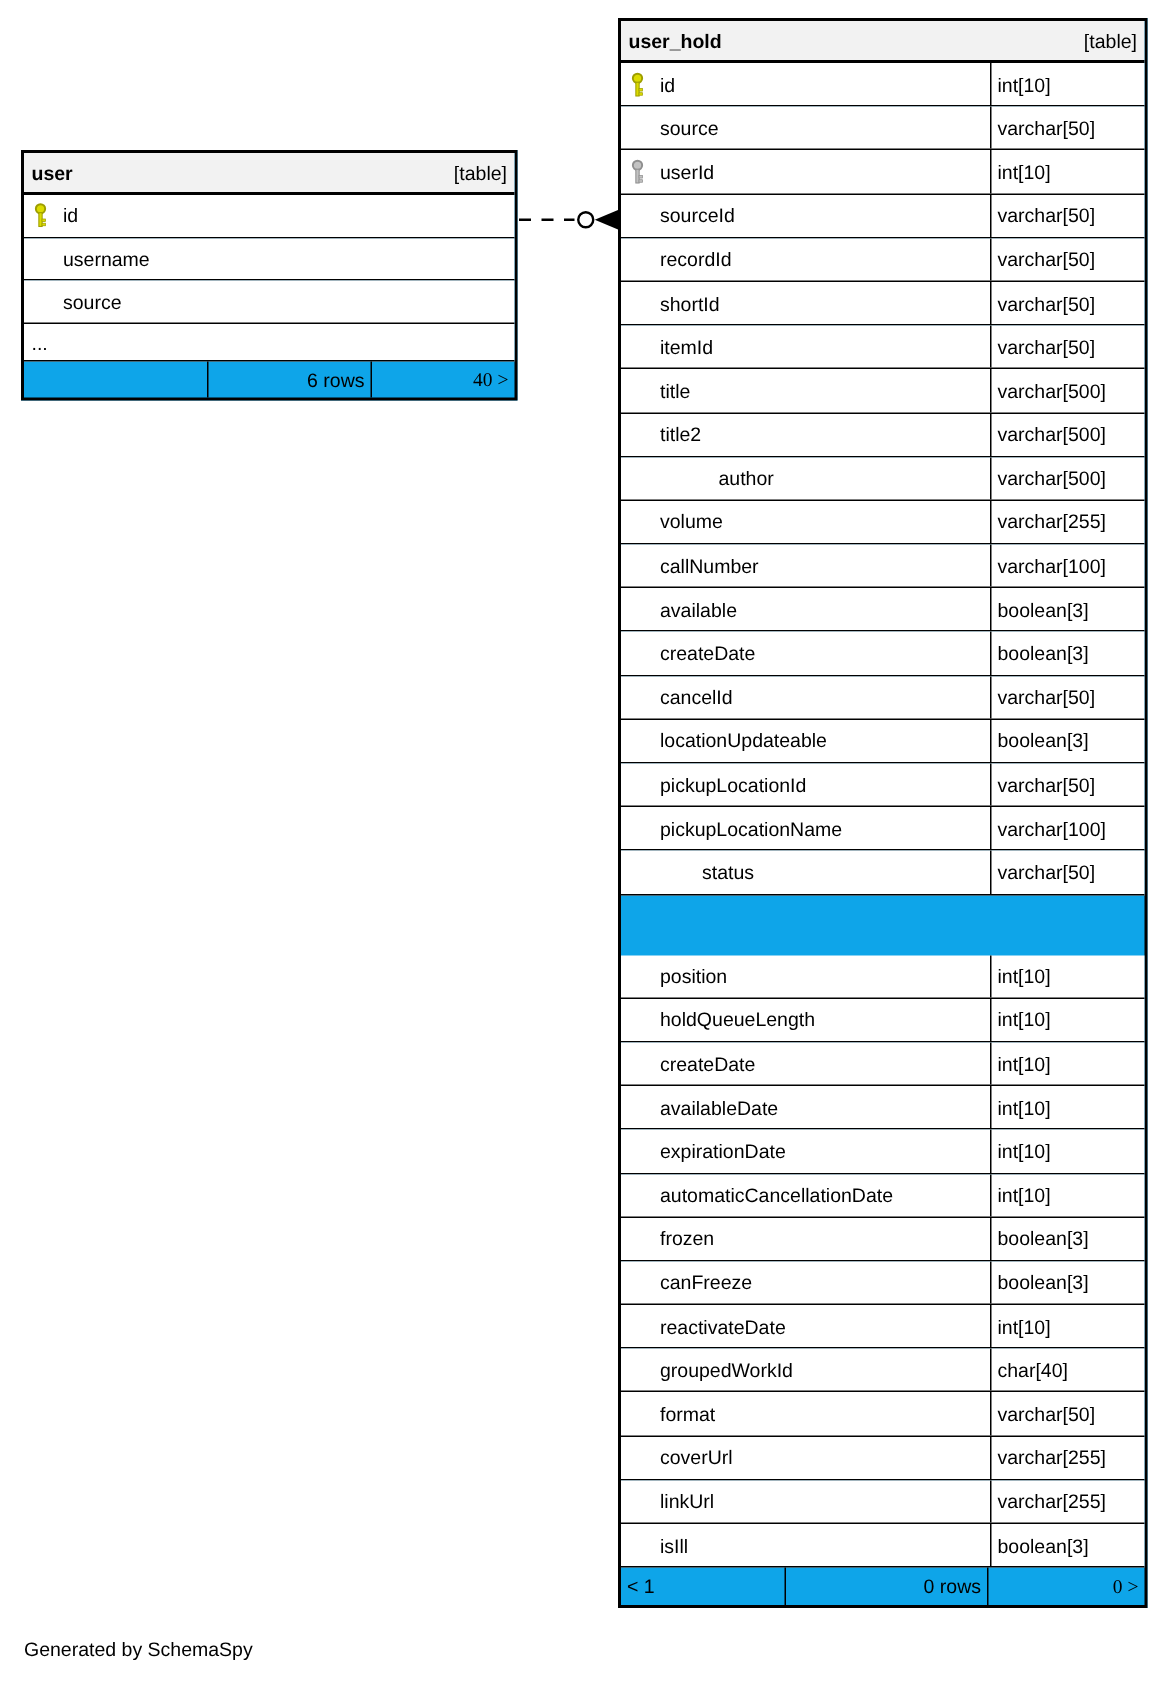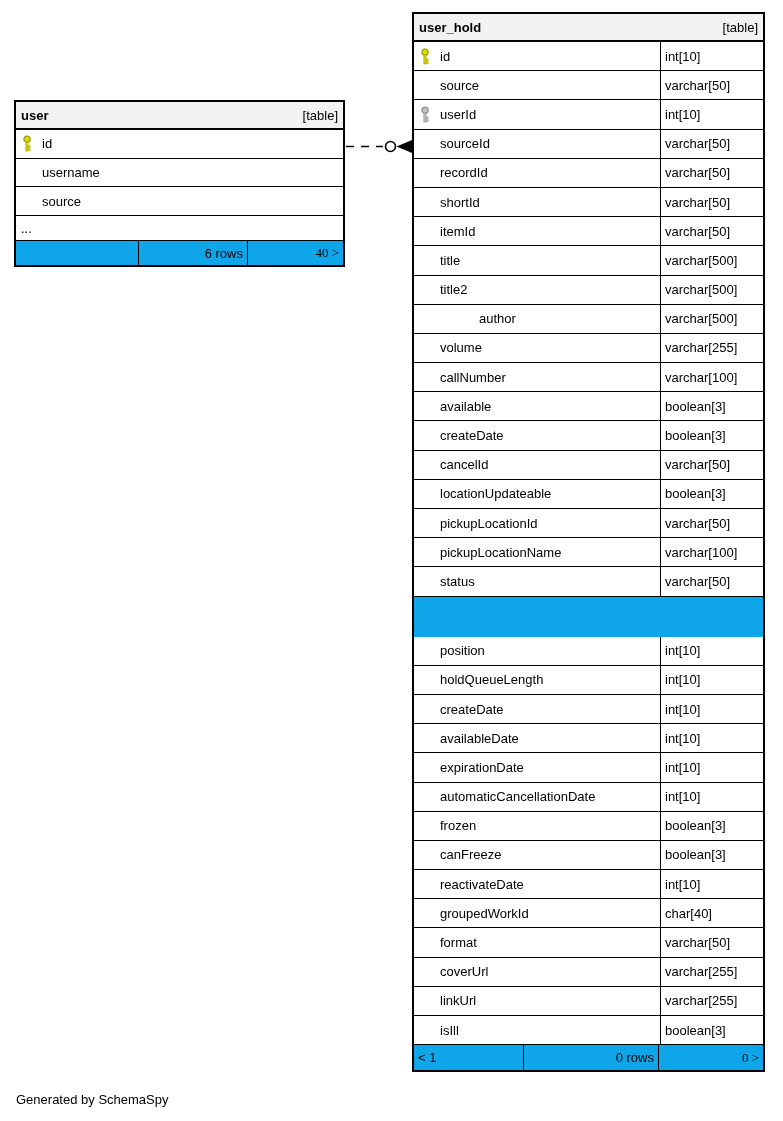--- a/index.html
+++ b/index.html
@@ -211,21 +211,21 @@
       </div>
       <div class="c-type" style="width: 103px;">varchar[50]</div>
     </div>
     <div class="t-row" style="height: 29.2px;">
       <div class="c-name">
         <span class="keyslot"></span>
         <span class="nm">pickupLocationName</span>
       </div>
       <div class="c-type" style="width: 103px;">varchar[100]</div>
     </div>
-    <div class="t-row" style="height: 29.2px;">
+    <div class="t-row" style="height: 29.2px; padding-left: 28px;">
       <div class="c-name">
         <span class="keyslot"></span>
         <span class="nm">status</span>
       </div>
       <div class="c-type" style="width: 103px;">varchar[50]</div>
     </div>
     <div class="t-row" style="height: 29.2px; margin-top: 40px;">
       <div class="c-name">
         <span class="keyslot"></span>
         <span class="nm">position</span>

